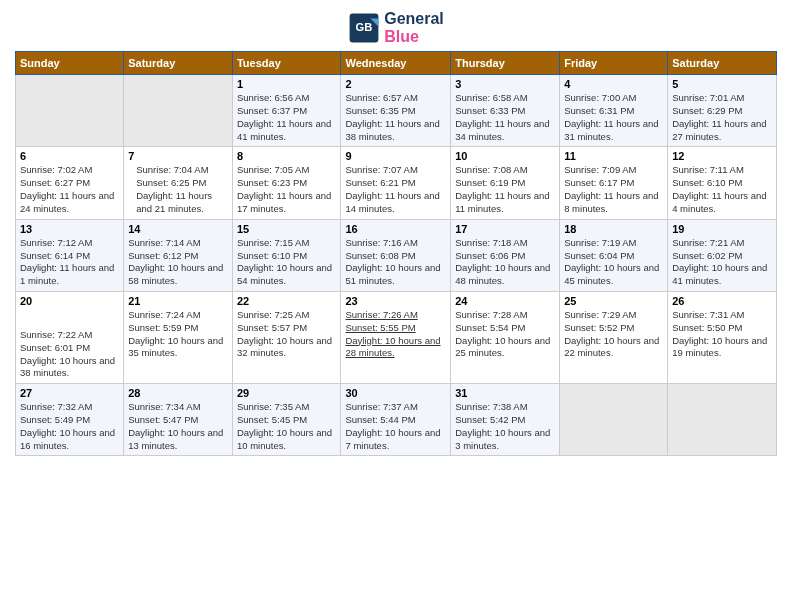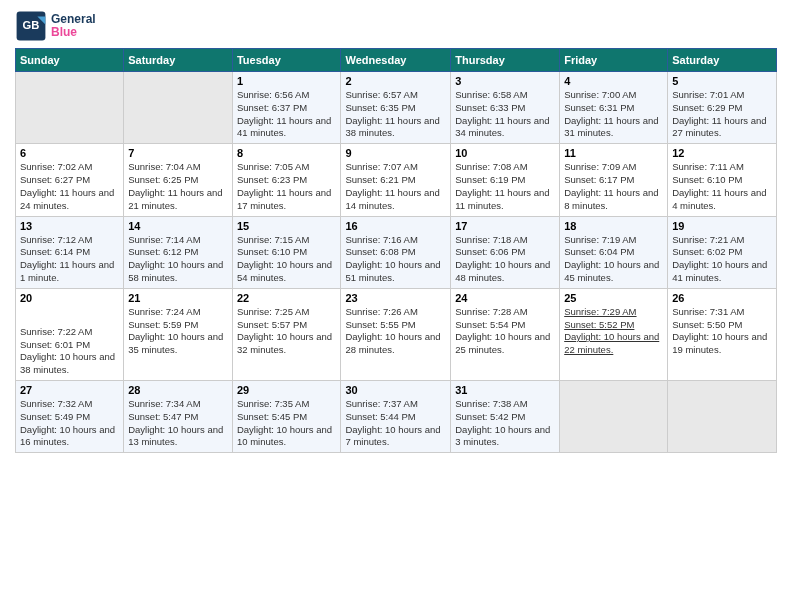--- a/index.html
+++ b/index.html
@@ -9,30 +9,30 @@
       width: 792px;
       height: 612px;
       overflow: hidden;
     }
     .page {
       width: 792px;
       padding: 10px 15px 5px 15px;
     }
     .header {
       display: flex;
-      justify-content: flex-start;
+      justify-content: center;
       align-items: flex-start;
       margin-bottom: 6px;
     }
     .logo {
       display: flex;
       align-items: center;
     }
     .logo-text {
-      font-size: 12px;
+      font-size: 16px;
       font-weight: bold;
       color: #1a3a5c;
       line-height: 1.1;
     }
     .logo-text span {
       color: #ec4899;
     }
     .logo-icon {
       width: 32px;
       height: 32px;
@@ -49,21 +49,21 @@
     .location {
       font-size: 14px;
       color: #555;
     }
     table {
       width: 100%;
       border-collapse: collapse;
       font-size: 10px;
     }
     thead tr {
-      background-color: #0f766e;
+      background-color: #a16207;
       color: white;
     }
     thead th {
       padding: 5px 4px;
       text-align: left;
       font-size: 11px;
       font-weight: bold;
       border: 1px solid #2a5a9a;
     }
     tbody tr {
@@ -166,21 +166,21 @@
         </tr>
         <tr>
           <td>
             <span class="day-num">6</span>
             <div class="day-info" style="white-space: pre-line;">Sunrise: 7:02 AM
 Sunset: 6:27 PM
 Daylight: 11 hours and 24 minutes.</div>
           </td>
           <td>
             <span class="day-num">7</span>
-            <div class="day-info" style="white-space: pre-line;">Sunrise: 7:04 AM
+            <div class="day-info" style="white-space: pre-line; margin-left: 8px;">Sunrise: 7:04 AM
 Sunset: 6:25 PM
 Daylight: 11 hours and 21 minutes.</div>
           </td>
           <td>
             <span class="day-num">8</span>
             <div class="day-info" style="white-space: pre-line;">Sunrise: 7:05 AM
 Sunset: 6:23 PM
 Daylight: 11 hours and 17 minutes.</div>
           </td>
           <td>
@@ -266,33 +266,33 @@
 Daylight: 10 hours and 35 minutes.</div>
           </td>
           <td>
             <span class="day-num">22</span>
             <div class="day-info" style="white-space: pre-line;">Sunrise: 7:25 AM
 Sunset: 5:57 PM
 Daylight: 10 hours and 32 minutes.</div>
           </td>
           <td>
             <span class="day-num">23</span>
-            <div class="day-info" style="white-space: pre-line;">Sunrise: 7:26 AM
+            <div class="day-info" style="white-space: pre-line; text-decoration: underline;">Sunrise: 7:26 AM
 Sunset: 5:55 PM
 Daylight: 10 hours and 28 minutes.</div>
           </td>
           <td>
             <span class="day-num">24</span>
             <div class="day-info" style="white-space: pre-line;">Sunrise: 7:28 AM
 Sunset: 5:54 PM
 Daylight: 10 hours and 25 minutes.</div>
           </td>
           <td>
             <span class="day-num">25</span>
-            <div class="day-info" style="white-space: pre-line; text-decoration: underline;">Sunrise: 7:29 AM
+            <div class="day-info" style="white-space: pre-line;">Sunrise: 7:29 AM
 Sunset: 5:52 PM
 Daylight: 10 hours and 22 minutes.</div>
           </td>
           <td>
             <span class="day-num">26</span>
             <div class="day-info" style="white-space: pre-line;">Sunrise: 7:31 AM
 Sunset: 5:50 PM
 Daylight: 10 hours and 19 minutes.</div>
           </td>
         </tr>

